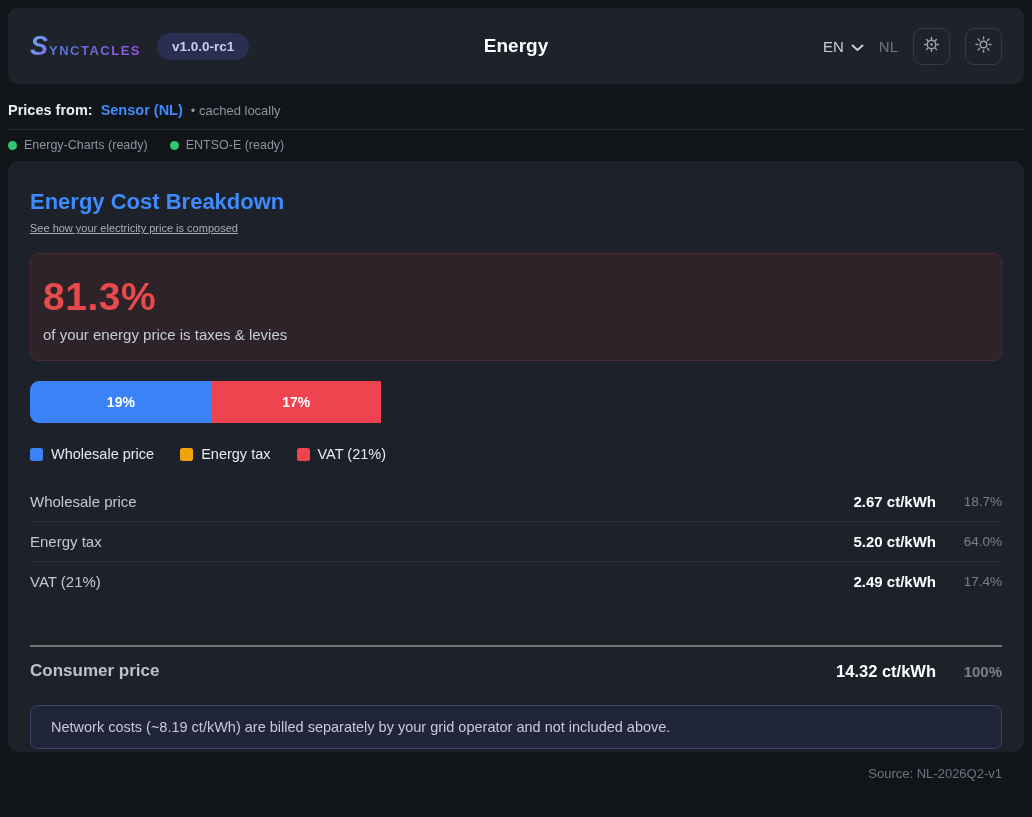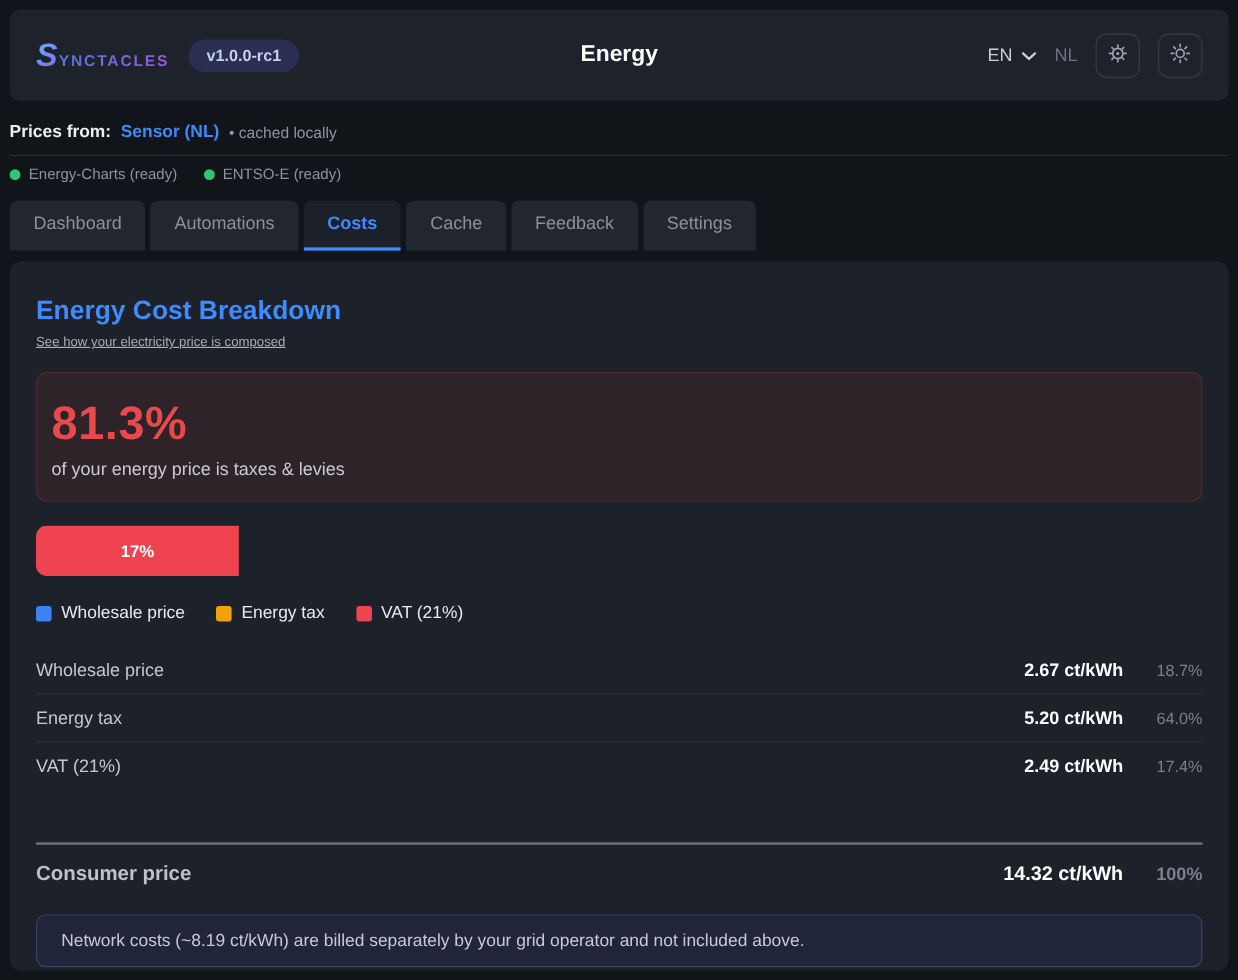--- a/index.html
+++ b/index.html
@@ -176,39 +176,32 @@
     <span class="service">
       <span class="dot" style="background: rgb(45, 201, 111);"></span>
       <span>Energy-Charts (ready)</span>
     </span>
     <span class="service">
       <span class="dot" style="background: rgb(45, 201, 111);"></span>
       <span>ENTSO-E (ready)</span>
     </span>
   </div>
 
-  <div class="tabs">
-    <div class="tab">Dashboard</div>
-    <div class="tab">Automations</div>
-    <div class="tab active">Costs</div>
-    <div class="tab">Cache</div>
-    <div class="tab">Feedback</div>
-    <div class="tab">Settings</div>
-  </div>
 
   <div class="card">
     <div class="card-title">Energy Cost Breakdown</div>
     <div class="card-subtitle">See how your electricity price is composed</div>
 
     <div class="highlight-box">
       <div class="highlight-value">81.3%</div>
       <div class="highlight-caption">of your energy price is taxes &amp; levies</div>
     </div>
 
     <div class="stacked-bar">
+      <div class="bar-seg" style="width: 18.7%; background: rgb(59, 130, 246);">19%</div>
       <div class="bar-seg" style="width: 17.4%; background: rgb(239, 68, 80);">17%</div>
     </div>
 
     <div class="legend">
       <span class="legend-item">
         <span class="swatch" style="background: rgb(59, 130, 246);"></span>
         <span>Wholesale price</span>
       </span>
       <span class="legend-item">
         <span class="swatch" style="background: rgb(242, 163, 12);"></span>

